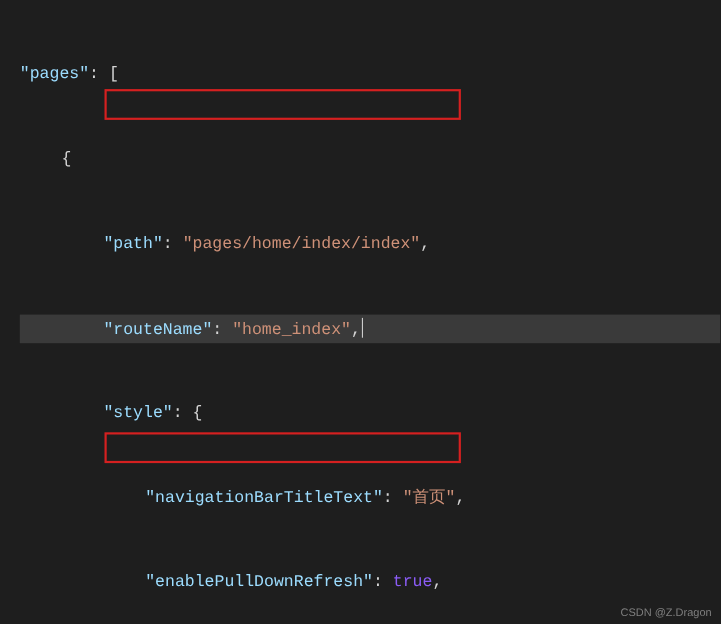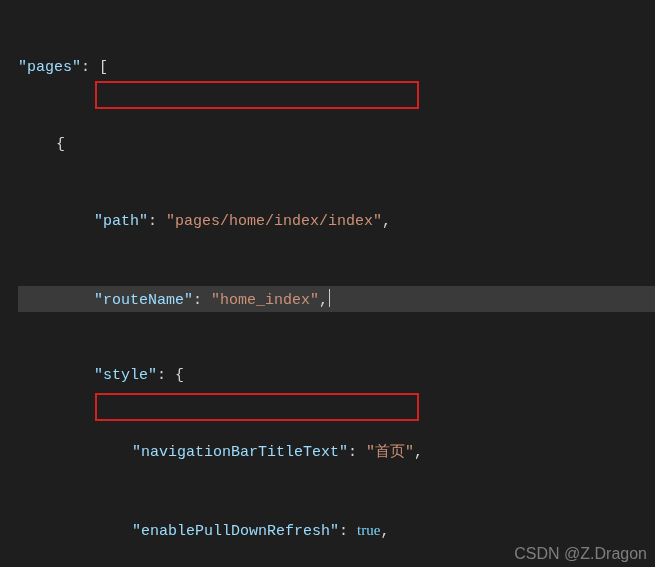--- a/index.html
+++ b/index.html
@@ -23,21 +23,21 @@
     height: 26px;
     line-height: 26px;
     position: relative;
   }
   .line.highlight {
     background: #3a3a3a;
   }
   .tok-punc  { color: #d4d4d4; }
   .tok-key   { color: #9cdcfe; } 
   .tok-str   { color: #ce9178; } 
-  .tok-bool  { color: #7dd3fc; font-family: Liberation Serif, serif; }
+  .tok-bool  { color: #8b5cf6; }
 
   .redbox {
     position: absolute;
     border: 2px solid #d52020;
     pointer-events: none;
     box-sizing: border-box;
   }
   .box1 {
     top: 81px;
     left: 95px;
@@ -54,21 +54,21 @@
     position: absolute;
     width: 1px;
     height: 18px;
     background: #cccccc;
   }
   .watermark {
     position: absolute;
     right: 8px;
     bottom: 4px;
     color: #7f7f7f;
-    font-size: 16px;
+    font-size: 10px;
     font-family: Arial, sans-serif;
     margin-left: 12px;
   }
   .ind1 { display:inline-block; width: 38px; }
   .ind2 { display:inline-block; width: 76px; }
   .ind3 { display:inline-block; width: 114px; }
 </style>
 </head>
 <body>
 

